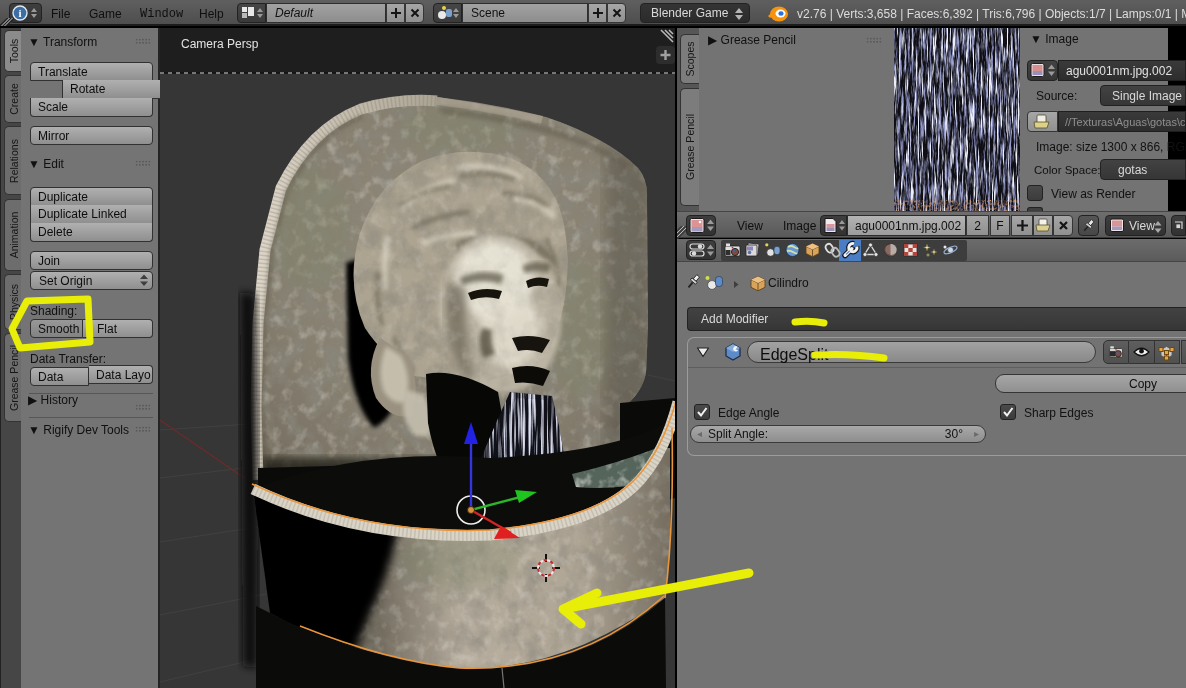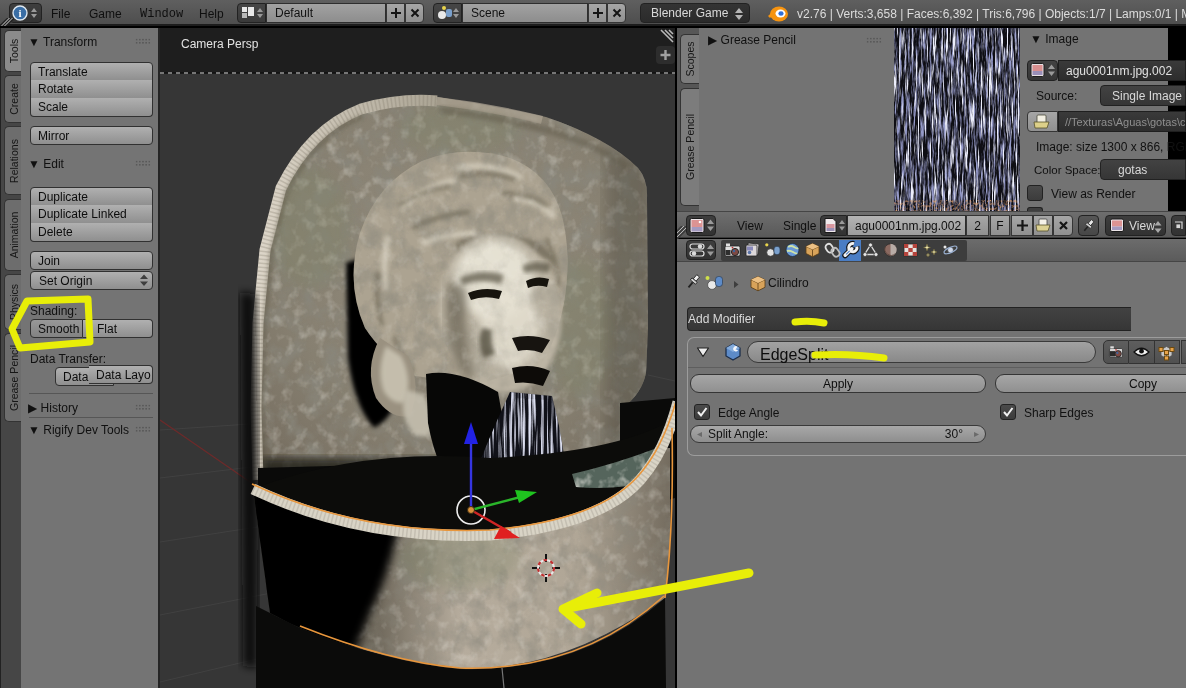--- a/index.html
+++ b/index.html
@@ -53,21 +53,21 @@
   <div class="abs hdrtext" style="left:199px;top:7px;">Help</div>
 
   <div class="abs dbtn" style="left:237px;top:3px;width:29px;height:20px;border-radius:4px 0 0 4px;">
     <svg width="27" height="18" viewBox="0 0 27 18">
       <rect x="4" y="3" width="5" height="5" fill="#e8e8e8"></rect>
       <rect x="10" y="3" width="6" height="9" fill="#e8e8e8"></rect>
       <rect x="4" y="9" width="5" height="5" fill="#b9b9b9"></rect>
       <path d="M19 8 l3 -4 l3 4 z M19 10 l3 4 l3 -4 z" fill="#999"></path>
     </svg>
   </div>
-  <div class="abs" style="left:266px;top:3px;width:120px;height:20px;background:linear-gradient(#a2a2a2,#8d8d8d);border:1px solid #2e2e2e;color:#111;font-size:12px;padding:2px 0 0 8px;">Default</div>
+  <div class="abs" style="left:266px;top:3px;width:120px;height:20px;background:linear-gradient(#a2a2a2,#8d8d8d);border:1px solid #2e2e2e;color:#111;font-size:12px;padding:2px 0 0 8px;font-style:italic;">Default</div>
   <div class="abs btn" style="left:386px;top:3px;width:19px;height:20px;border-radius:0;">
       <svg width="12" height="12">
         <path d="M6 1 V11 M1 6 H11" stroke="#151515" stroke-width="2"></path>
       </svg>
     </div>
   <div class="abs btn" style="left:405px;top:3px;width:19px;height:20px;border-radius:0 4px 4px 0;">
       <svg width="12" height="12">
         <path d="M2.5 2.5 L9.5 9.5 M9.5 2.5 L2.5 9.5" stroke="#151515" stroke-width="2"></path>
       </svg>
     </div>
@@ -131,21 +131,21 @@
   <div class="vtab" style="top:305px;height:89px;">
       <span>Grease Pencil</span>
     </div>
 </div>
 
 <div class="abs" id="shelf" style="left:21px;top:28px;width:139px;height:660px;background:#747474;border-right:2px solid #242424;">
   <div class="phead" style="top:7px;">▼ Transform</div>
   <div class="gripdots" style="top:10px;"></div>
 
   <div class="shbtn" style="top:34px;border-radius:4px 4px 0 0;">Translate</div>
-  <div class="shbtn" style="top:52px;border-top:none;">Rotate</div>
+  <div class="shbtn" style="top:52px;border-top:none;margin-left:32px;">Rotate</div>
   <div class="shbtn" style="top:70px;border-top:none;border-radius:0 0 4px 4px;">Scale</div>
 
   <div class="shbtn" style="top:98px;border-radius:4px;">Mirror</div>
 
   <div class="phead" style="top:129px;">▼ Edit</div>
   <div class="gripdots" style="top:132px;"></div>
 
   <div class="shbtn" style="top:159px;border-radius:4px 4px 0 0;">Duplicate</div>
   <div class="shbtn" style="top:177px;border-top:none;">Duplicate Linked</div>
   <div class="shbtn" style="top:195px;border-top:none;border-radius:0 0 4px 4px;">Delete</div>
@@ -155,25 +155,25 @@
     <svg width="10" height="15" viewBox="0 0 10 15" style="position:absolute;right:3px;top:1px;">
       <path d="M1 6 l4 -4.5 l4 4.5 z M1 8.5 l4 4.5 l4 -4.5 z" fill="#3e3e3e"></path>
     </svg>
   </div>
 
   <div class="phead" style="top:276px;left:9px;">Shading:</div>
   <div class="shbtn" style="top:291px;width:53px;border-radius:4px 0 0 4px;background:linear-gradient(#989898,#828282);">Smooth</div>
   <div class="shbtn" style="top:291px;left:62px;width:70px;border-left:none;border-radius:0 4px 4px 0;padding-left:14px;">Flat</div>
 
   <div class="phead" style="top:324px;left:9px;">Data Transfer:</div>
-  <div class="shbtn" style="top:339px;width:59px;border-radius:4px 0 0 4px;margin-left:25px;">Data</div>
+  <div class="shbtn" style="top:339px;width:59px;border-radius:4px 0 0 4px;">Data</div>
   <div class="shbtn" style="top:337px;left:68px;width:64px;border-left:none;border-radius:0 4px 4px 0;">Data Layo</div>
 
   <div class="abs" style="left:8px;top:365px;width:124px;height:1px;background:#565656;"></div>
-  <div class="phead" style="top:373px;">▶ History</div>
+  <div class="phead" style="top:365px;">▶ History</div>
   <div class="gripdots" style="top:376px;"></div>
   <div class="abs" style="left:8px;top:389px;width:124px;height:1px;background:#565656;"></div>
   <div class="phead" style="top:395px;">▼ Rigify Dev Tools</div>
   <div class="gripdots" style="top:398px;"></div>
 </div>
 
 <div class="abs" id="vp" style="left:160px;top:28px;width:515px;height:660px;background:#363636;border-right:2px solid #242424;">
 <svg width="515" height="660" viewBox="0 0 515 660">
   <defs>
     <filter id="stone" x="-5%" y="-5%" width="110%" height="110%">
@@ -480,21 +480,21 @@
   <div class="abs dbtn" style="left:9px;top:3px;width:30px;height:21px;background:linear-gradient(#3e3e3e,#323232);">
     <svg width="28" height="19" viewBox="0 0 28 19">
       <rect x="3" y="2.5" width="14" height="14" rx="1.5" fill="#ece5e8" stroke="#1a1a1a"></rect>
       <rect x="4.5" y="4" width="11" height="7" fill="#dc9393"></rect>
       <rect x="4.5" y="11" width="11" height="4.5" fill="#a49ac0"></rect>
       <circle cx="13" cy="6" r="1.3" fill="#fff"></circle>
       <path d="M20 8 l3.5 -4.5 l3.5 4.5 z M20 10.5 l3.5 4.5 l3.5 -4.5 z" fill="#9a9a9a"></path>
     </svg>
   </div>
   <div class="hdrtext abs" style="left:60px;top:7px;">View</div>
-  <div class="hdrtext abs" style="left:106px;top:7px;">Single</div>
+  <div class="hdrtext abs" style="left:106px;top:7px;">Image</div>
 
   <div class="abs dbtn" style="left:143px;top:3px;width:27px;height:21px;background:linear-gradient(#3e3e3e,#323232);border-radius:4px 0 0 4px;">
     <svg width="25" height="19" viewBox="0 0 25 19">
       <path d="M4 2.5 h8 l3 3 v11 h-11 z" fill="#f0eaec" stroke="#1a1a1a"></path>
       <rect x="5.5" y="8" width="8" height="4" fill="#d998a0"></rect>
       <rect x="5.5" y="12" width="8" height="3" fill="#9a90b5"></rect>
       <path d="M18 8 l3 -4 l3 4 z M18 10.5 l3 4 l3 -4 z" fill="#9a9a9a"></path>
     </svg>
   </div>
   <div class="abs" style="left:170px;top:3px;width:119px;height:21px;background:linear-gradient(#b4b4b4,#9c9c9c);border:1px solid #2c2c2c;color:#101010;font-size:12px;padding:3px 0 0 7px;">agu0001nm.jpg.002</div>
@@ -658,21 +658,21 @@
     <rect x="30.5" y="3.5" width="7" height="10" rx="3" fill="#5d8bc8" stroke="#2c3e55" stroke-width="0.7"></rect>
     <path d="M49 8 l4.5 3.5 l-4.5 3.5 z" fill="#3e3e3e"></path>
     <g transform="translate(64,2)">
       <path d="M9 1.5 L16 4.8 L16 12.3 L9 15.8 L2 12.3 L2 4.8 Z" fill="#d8a35a" stroke="#5a3c14" stroke-width="0.8"></path>
       <path d="M2 4.8 L9 8 L16 4.8 M9 8 L9 15.8" stroke="#5a3c14" stroke-width="0.8" fill="none"></path>
       <path d="M9 1.5 L16 4.8 L9 8 L2 4.8 Z" fill="#ecc084"></path>
     </g>
   </svg>
   <div class="lbl abs" style="left:91px;top:14px;">Cilindro</div>
 
-  <div class="abs dbtn" style="left:10px;top:45px;width:444px;height:24px;background:linear-gradient(#424242,#363636);border-radius:4px 0 0 4px;border-right:none;">Add Modifier</div>
+  <div class="abs dbtn" style="left:10px;top:45px;width:500px;height:24px;background:linear-gradient(#424242,#363636);border-radius:4px 0 0 4px;border-right:none;padding-left:13px;">Add Modifier</div>
 
   <div class="abs" style="left:10px;top:75px;width:500px;height:119px;border:1px solid #9c9c9c;border-right:none;border-radius:7px 0 0 7px;">
     <svg class="abs" style="left:8px;top:7px;" width="14" height="14" viewBox="0 0 14 14">
       <path d="M1.5 3 L12.5 3 L7 11.5 Z" fill="#ececec" stroke="#222" stroke-width="1.2" stroke-linejoin="round"></path>
     </svg>
     <svg class="abs" style="left:36px;top:5px;" width="18" height="18" viewBox="0 0 18 18">
       <path d="M9 1 L16 5 L16 13 L9 17 L2 13 L2 5 Z" fill="#5d8bc8" stroke="#1c2e4a" stroke-width="1.3" stroke-linejoin="round"></path>
       <path d="M9 1 L16 5 L9 9 L2 5 Z" fill="#83abdc"></path>
       <path d="M13.5 3.8 a2.6 2.6 0 1 0 0.6 3.4 L11.5 6.6 Z" fill="#f2f5fa"></path>
     </svg>
@@ -704,21 +704,20 @@
             <rect x="1" y="3.5" width="4" height="4"></rect>
               <rect x="12" y="3.5" width="4" height="4"></rect>
             <rect x="6.5" y="6.5" width="4" height="4"></rect>
               <rect x="6.5" y="12" width="4" height="4"></rect>
           </g>
         </svg>
       </div>
     </div>
     <div class="abs" style="left:0;top:29px;width:500px;height:1px;background:#5e5e5e;"></div>
 
-    <div class="abs btn" style="left:2px;top:36px;width:296px;height:19px;border-radius:9px;">Apply</div>
     <div class="abs btn" style="left:307px;top:36px;width:296px;height:19px;border-radius:9px;">Copy</div>
 
     <div class="abs" style="left:6px;top:66px;width:16px;height:16px;background:linear-gradient(#4a4a4a,#3c3c3c);border:1px solid #222;border-radius:3px;"><svg width="14" height="14" viewBox="0 0 14 14">
           <path d="M3 7 L6 10.5 L11.5 3" fill="none" stroke="#f2f2f2" stroke-width="2"></path>
         </svg></div>
     <div class="lbl abs" style="left:30px;top:68px;">Edge Angle</div>
     <div class="abs" style="left:312px;top:66px;width:16px;height:16px;background:linear-gradient(#4a4a4a,#3c3c3c);border:1px solid #222;border-radius:3px;"><svg width="14" height="14" viewBox="0 0 14 14">
           <path d="M3 7 L6 10.5 L11.5 3" fill="none" stroke="#f2f2f2" stroke-width="2"></path>
         </svg></div>
     <div class="lbl abs" style="left:336px;top:68px;">Sharp Edges</div>

